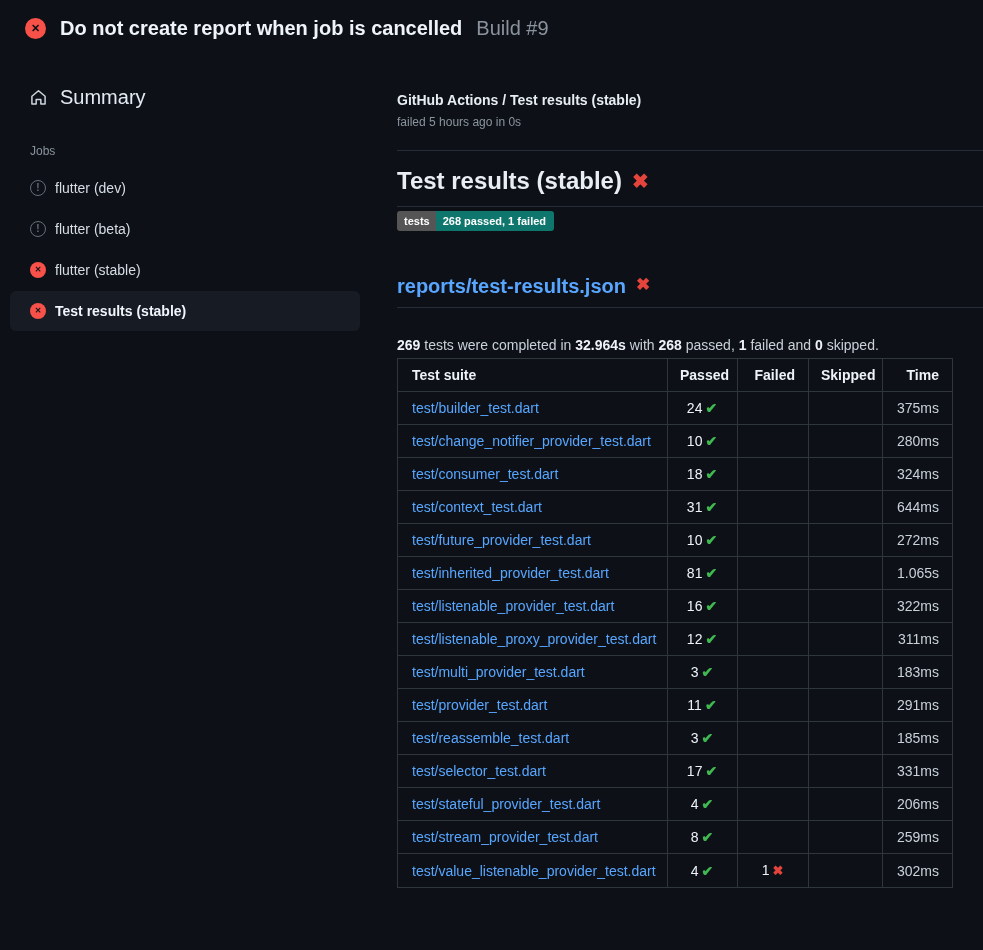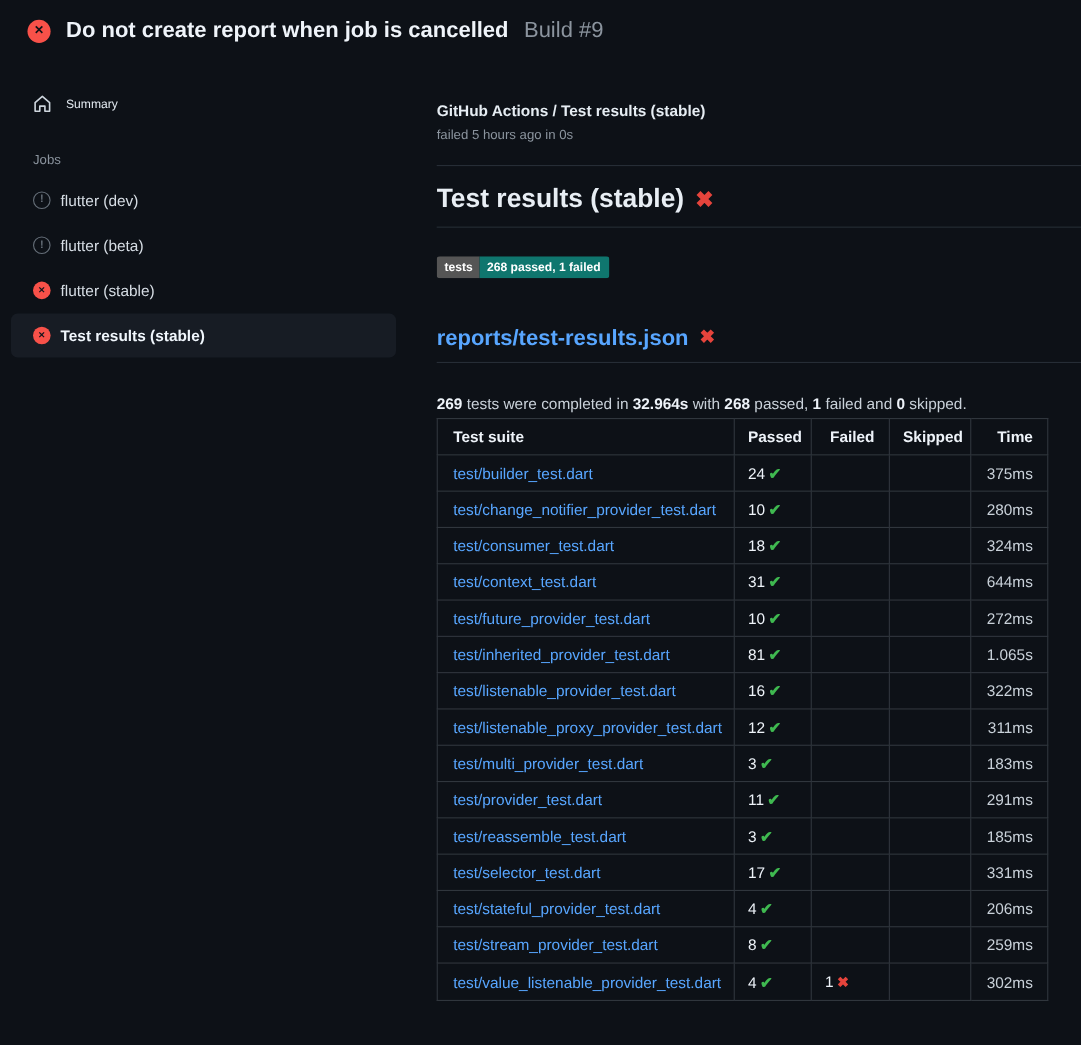--- a/index.html
+++ b/index.html
@@ -20,21 +20,21 @@
   }
   .run-title { font-size:20px; font-weight:700; color:#eff4fa; line-height:26px; }
   .build-no { font-size:20px; font-weight:400; color:#8b949e; line-height:26px; }
 
   
   .layout { display:flex; align-items:flex-start; }
 
   
   .sidebar { width:370px; flex-shrink:0; padding-top:26px; }
   .summary-item { display:flex; align-items:center; gap:13px; padding:10px 0 10px 30px;
-    color:#e3eaf1; font-size:11px; cursor:pointer; }
+    color:#e3eaf1; font-size:20px; cursor:pointer; }
   .home-svg { width:17px; height:17px; display:block; }
   .jobs-label { color:#8b949e; font-size:12px; padding:25px 0 9px 30px; }
   .job-item { display:flex; align-items:center; gap:9px; margin:1px 10px; padding:12px 10px 12px 20px;
     border-radius:6px; font-size:14px; font-weight:500; color:#d6dde4; cursor:pointer; }
   .job-item.selected { background:#171c24; color:#f0f6fc; font-weight:600; }
   .status-icon { width:16px; height:16px; border-radius:50%; flex-shrink:0;
     display:flex; align-items:center; justify-content:center; line-height:1; }
   .status-icon.neutral { border:1.5px solid #656e78; color:#656e78; font-size:10px; font-weight:700; }
   .status-icon.failed { background:#f85149; color:#10141b; font-size:8px; font-weight:900; }
 
@@ -43,21 +43,21 @@
   .breadcrumb { font-size:14px; font-weight:700; color:#e6edf3; line-height:18px; }
   .run-meta { font-size:12px; color:#8b949e; margin-top:5px; line-height:16px; }
   .divider { border:0; border-top:1px solid #262d36; margin:20px 0 0 0; }
 
   .h1-row { display:flex; align-items:center; gap:10px; margin-top:15px;
     padding-bottom:10px; border-bottom:1px solid #262d36; }
   .h1-text { font-size:24px; font-weight:600; color:#e8eef4; line-height:30px; }
   .cross-red { color:#e5443c; font-weight:900; }
   .h1-row .cross-red { font-size:20px; }
 
-  .badge { display:inline-flex; margin-top:26px; border-radius:3px; overflow:hidden;
+  .badge { display:inline-flex; margin-top:4px; border-radius:3px; overflow:hidden;
     font-size:11px; font-weight:600; color:#ffffff; line-height:1; }
   .badge-label { background:#555555; padding:5px 6px 4px 7px; }
   .badge-value { background:#0f766e; padding:5px 8px 4px 7px; }
 
   .h2-row { display:flex; align-items:flex-start; gap:10px; margin:43px 0 0 0;
     padding-bottom:9px; border-bottom:1px solid #262d36; }
   .h2-text { font-size:20px; font-weight:600; color:#58a6ff; line-height:24px; }
   .h2-row .cross-red { font-size:17px; }
 
   .summary-line { margin-top:29px; font-size:14px; color:#c9d1d9; line-height:17px; }
@@ -65,21 +65,21 @@
 
   
   table.results { border-collapse:collapse; table-layout:fixed; width:555px; margin-top:4px; }
   .results th, .results td { border:1px solid #30363d; padding:8px 12px; line-height:16px;
     font-size:14px; white-space:nowrap; overflow:hidden; }
   .results th { color:#eef3f9; font-weight:700; text-align:right; padding-right:13px; }
   .results th.col-suite { text-align:left; padding-left:14px; }
   .results td { color:#c9d1d9; }
   .results td.suite-cell { padding-left:14px; }
   .results td.suite-cell a { color:#58a6ff; text-decoration:none; }
-  .results td.num-cell { text-align:left; padding-right:13px; color:#eef3f9; }
+  .results td.num-cell { text-align:center; padding-right:13px; color:#eef3f9; }
   .results td.time-cell { text-align:right; padding-right:13px; }
   .check-glyph { color:#3fb950; font-weight:700; margin-left:3px; font-size:14px; }
   .cross-glyph { color:#e5443c; font-weight:900; margin-left:3px; font-size:13px; }
 </style>
 </head>
 <body>
 
 <div class="top-header">
   <div class="fail-circle-lg">✕</div>
   <span class="run-title">Do not create report when job is cancelled</span>

